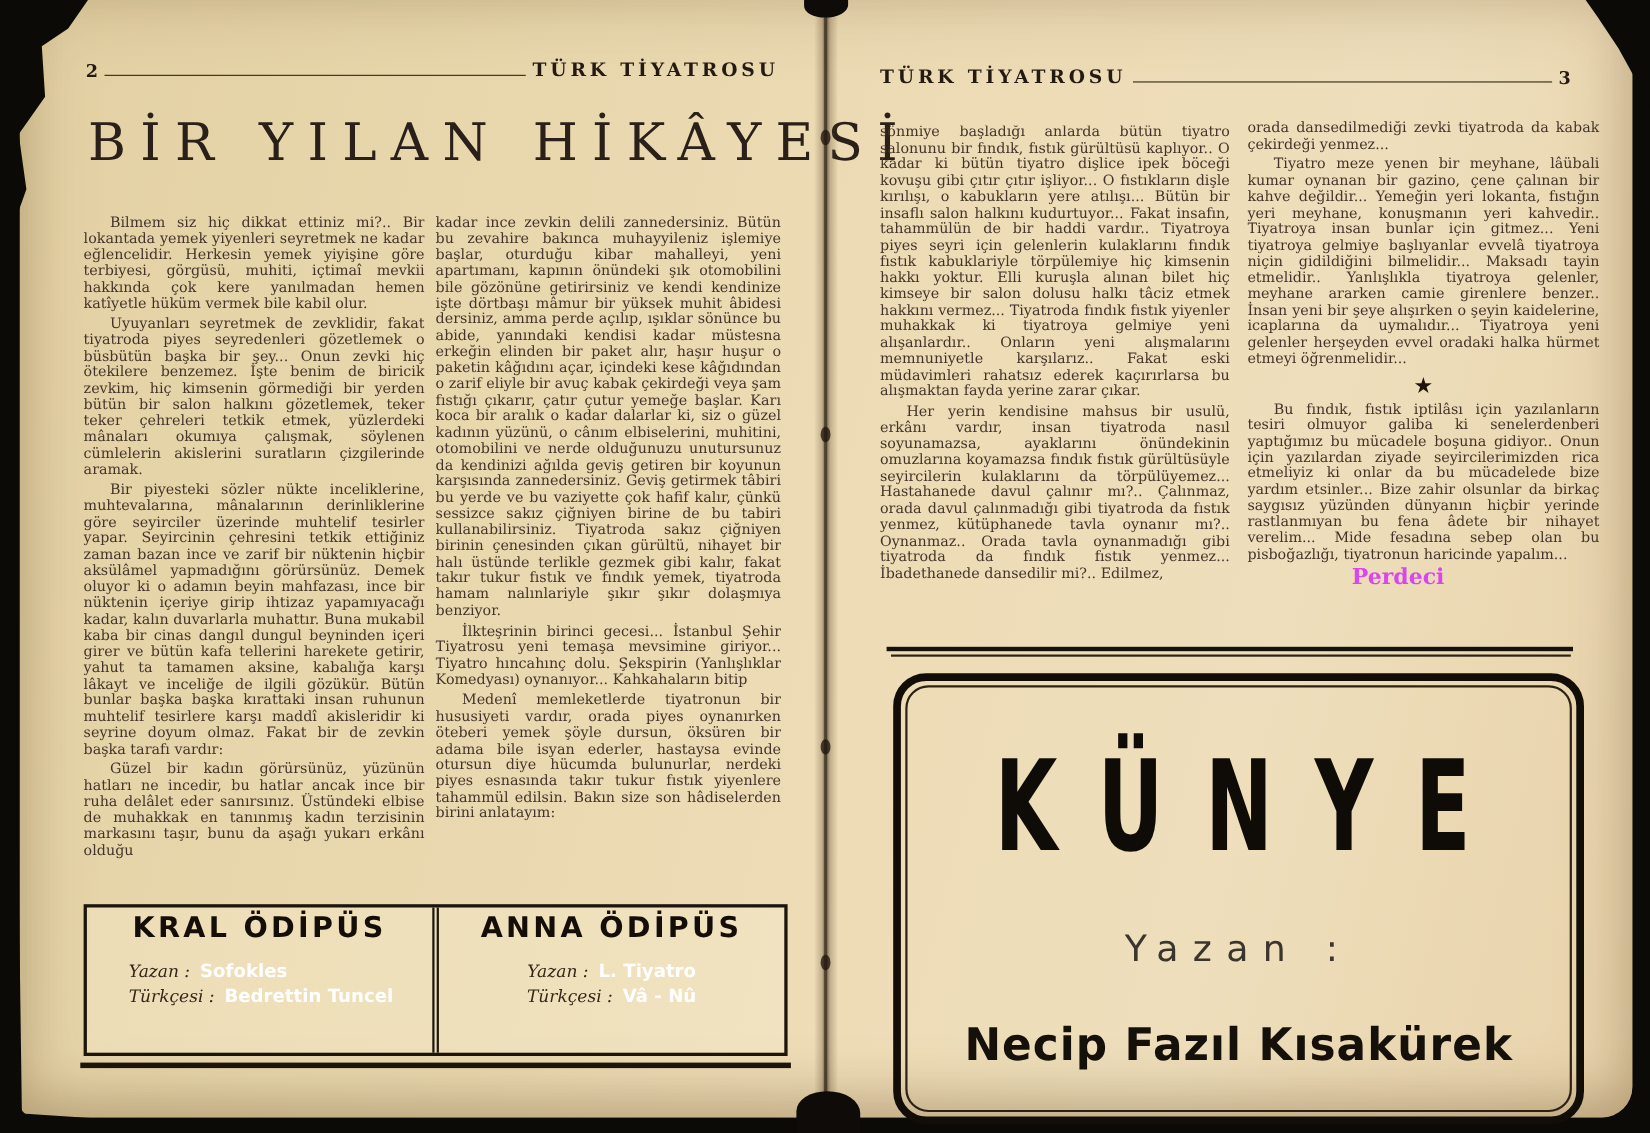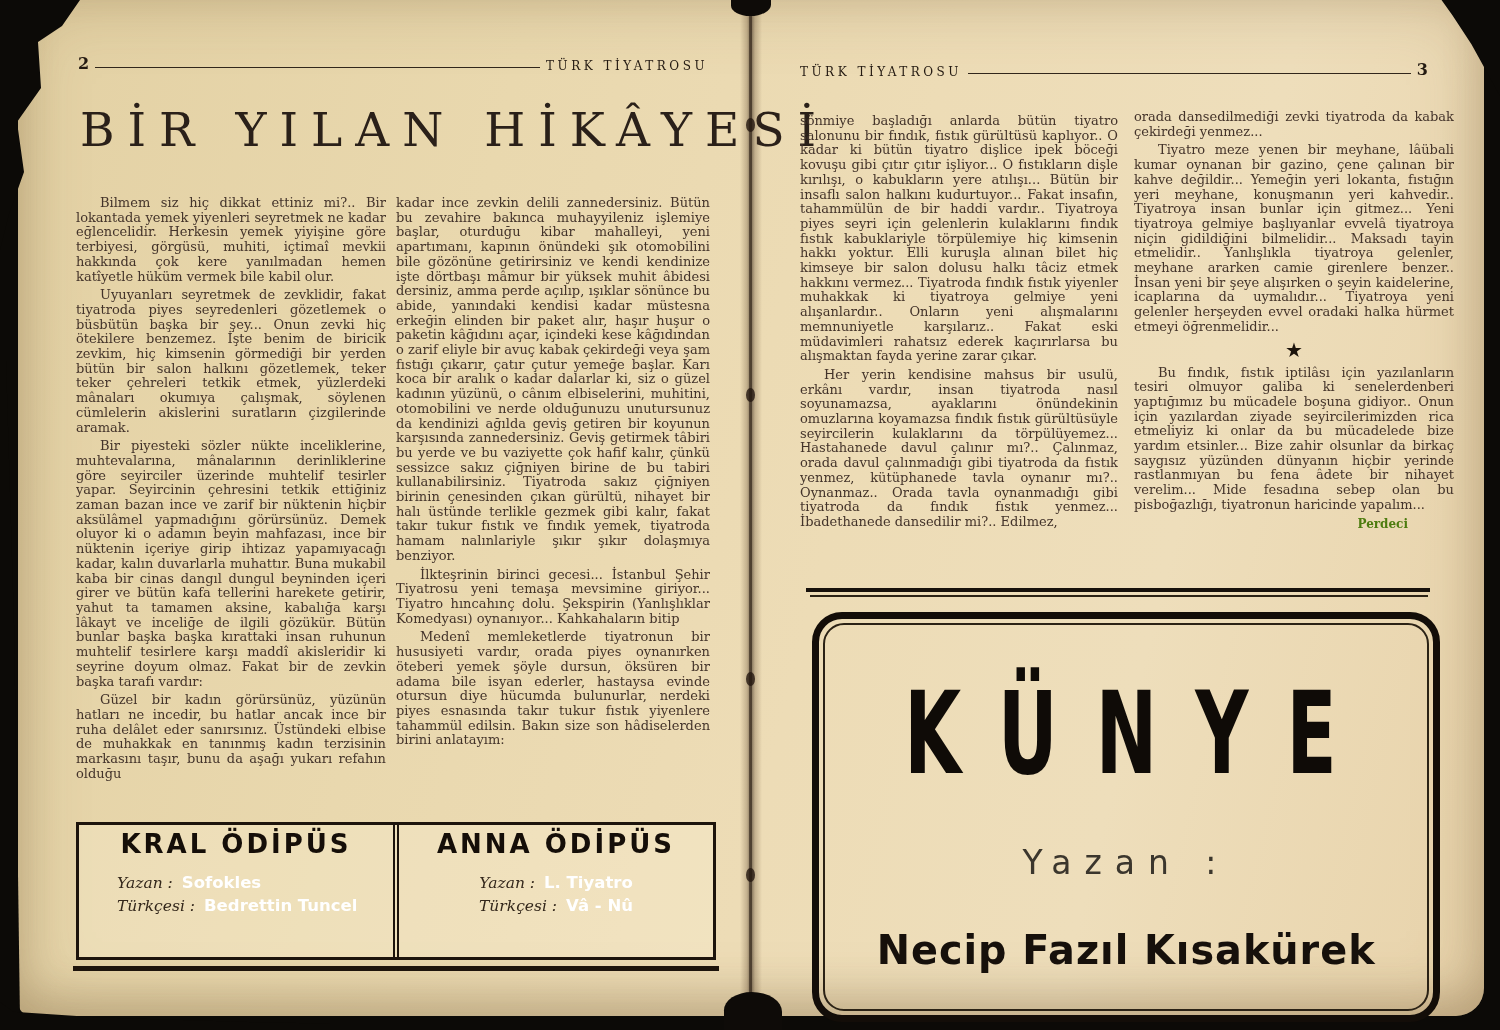--- a/index.html
+++ b/index.html
@@ -30,35 +30,35 @@
   }
   .fold-core { position:absolute; left:9px; top:0; width:3px; height:100%; background:rgba(36,24,14,.55); border-radius:2px; }
   .fold-knot { position:absolute; left:6px; width:9px; height:14px; background:#241810; border-radius:50%; opacity:.8; }
   .fold-blob-top { position:absolute; left:731px; top:-6px; width:40px; height:22px; background:#0e0b08; border-radius:0 0 60% 55%; }
   .fold-blob-bottom { position:absolute; left:724px; top:992px; width:58px; height:38px; background:#0e0b08; border-radius:55% 60% 0 0; }
 
   
   .runhead { position:absolute; display:flex; align-items:flex-end; color:#241a12; }
   .runhead .rule { flex:1; border-bottom:1.6px solid #31261b; margin:0 6px 4px 6px; }
   .pageno { font-size:16px; font-weight:bold; line-height:1; }
-  .masthead { font-size:12px; font-weight:normal; letter-spacing:3.5px; line-height:1; white-space:nowrap; }
+  .masthead { font-size:17px; font-weight:bold; letter-spacing:3.5px; line-height:1; white-space:nowrap; }
 
   
   .article-title {
     position:absolute; left:80px; top:102px; width:628px; text-align:center;
     font-size:47px; letter-spacing:13px; color:#2a201а; color:#2a2019; white-space:nowrap;
   }
   .col {
     position:absolute; overflow:hidden; text-align:justify;
     font-size:13px; line-height:14.7px; color:#43332a;
   }
   .col p { margin:0 0 4px 0; text-indent:24px; }
   .col p.cont { text-indent:0; }
   .star-divider { text-align:center; font-size:20px; line-height:22px; color:#1c140c; margin:3px 0 5px; }
-  .signature { text-align:right; padding-right:46px; font-weight:bold; font-size:12px; color:#4d7c0f; }
+  .signature { text-align:center; padding-right:46px; font-weight:bold; font-size:20px; color:#d946ef; }
 
   
   .plays-box {
     position:absolute; left:76px; top:822px; width:634px; height:132px;
     border:3.5px solid #1d140c; display:flex; background:rgba(255,246,222,.25);
   }
   .plays-box::after {
     content:""; position:absolute; left:-6px; right:-6px; bottom:-14px; height:5px; background:#1d140c;
   }
   .plays-cell { flex:1; padding-top:4px; }
@@ -110,21 +110,21 @@
     <span class="rule"></span>
     <span class="masthead">TÜRK TİYATROSU</span>
   </div>
 
   <div class="article-title">BİR YILAN HİKÂYESİ</div>
 
   <div class="col" style="left:76px; top:196px; width:310px; height:626px;">
     <p>Bilmem siz hiç dikkat ettiniz mi?.. Bir lokantada yemek yiyenleri seyretmek ne kadar eğlencelidir. Herkesin yemek yiyişine göre terbiyesi, görgüsü, muhiti, içtimaî mevkii hakkında çok kere yanılmadan hemen katîyetle hüküm vermek bile kabil olur.</p>
     <p>Uyuyanları seyretmek de zevklidir, fakat tiyatroda piyes seyredenleri gözetlemek o büsbütün başka bir şey... Onun zevki hiç ötekilere benzemez. İşte benim de biricik zevkim, hiç kimsenin görmediği bir yerden bütün bir salon halkını gözetlemek, teker teker çehreleri tetkik etmek, yüzlerdeki mânaları okumıya çalışmak, söylenen cümlelerin akislerini suratların çizgilerinde aramak.</p>
     <p>Bir piyesteki sözler nükte inceliklerine, muhtevalarına, mânalarının derinliklerine göre seyirciler üzerinde muhtelif tesirler yapar. Seyircinin çehresini tetkik ettiğiniz zaman bazan ince ve zarif bir nüktenin hiçbir aksülâmel yapmadığını görürsünüz. Demek oluyor ki o adamın beyin mahfazası, ince bir nüktenin içeriye girip ihtizaz yapamıyacağı kadar, kalın duvarlarla muhattır. Buna mukabil kaba bir cinas dangıl dungul beyninden içeri girer ve bütün kafa tellerini harekete getirir, yahut ta tamamen aksine, kabalığa karşı lâkayt ve inceliğe de ilgili gözükür. Bütün bunlar başka başka kırattaki insan ruhunun muhtelif tesirlere karşı maddî akisleridir ki seyrine doyum olmaz. Fakat bir de zevkin başka tarafı vardır:</p>
-    <p>Güzel bir kadın görürsünüz, yüzünün hatları ne incedir, bu hatlar ancak ince bir ruha delâlet eder sanırsınız. Üstündeki elbise de muhakkak en tanınmış kadın terzisinin markasını taşır, bunu da aşağı yukarı refahın olduğu</p>
+    <p>Güzel bir kadın görürsünüz, yüzünün hatları ne incedir, bu hatlar ancak ince bir ruha delâlet eder sanırsınız. Üstündeki elbise de muhakkak en tanınmış kadın terzisinin markasını taşır, bunu da aşağı yukarı erkânı olduğu</p>
   </div>
 
   <div class="col" style="left:396px; top:196px; width:314px; height:626px;">
     <p class="cont">kadar ince zevkin delili zannedersiniz. Bütün bu zevahire bakınca muhayyileniz işlemiye başlar, oturduğu kibar mahalleyi, yeni apartımanı, kapının önündeki şık otomobilini bile gözönüne getirirsiniz ve kendi kendinize işte dörtbaşı mâmur bir yüksek muhit âbidesi dersiniz, amma perde açılıp, ışıklar sönünce bu abide, yanındaki kendisi kadar müstesna erkeğin elinden bir paket alır, haşır huşur o paketin kâğıdını açar, içindeki kese kâğıdından o zarif eliyle bir avuç kabak çekirdeği veya şam fıstığı çıkarır, çatır çutur yemeğe başlar. Karı koca bir aralık o kadar dalarlar ki, siz o güzel kadının yüzünü, o cânım elbiselerini, muhitini, otomobilini ve nerde olduğunuzu unutursunuz da kendinizi ağılda geviş getiren bir koyunun karşısında zannedersiniz. Geviş getirmek tâbiri bu yerde ve bu vaziyette çok hafif kalır, çünkü sessizce sakız çiğniyen birine de bu tabiri kullanabilirsiniz. Tiyatroda sakız çiğniyen birinin çenesinden çıkan gürültü, nihayet bir halı üstünde terlikle gezmek gibi kalır, fakat takır tukur fıstık ve fındık yemek, tiyatroda hamam nalınlariyle şıkır şıkır dolaşmıya benziyor.</p>
     <p>İlkteşrinin birinci gecesi... İstanbul Şehir Tiyatrosu yeni temaşa mevsimine giriyor... Tiyatro hıncahınç dolu. Şekspirin (Yanlışlıklar Komedyası) oynanıyor... Kahkahaların bitip</p>
     <p>Medenî memleketlerde tiyatronun bir hususiyeti vardır, orada piyes oynanırken öteberi yemek şöyle dursun, öksüren bir adama bile isyan ederler, hastaysa evinde otursun diye hücumda bulunurlar, nerdeki piyes esnasında takır tukur fıstık yiyenlere tahammül edilsin. Bakın size son hâdiselerden birini anlatayım:</p>
   </div>
 
   <div class="plays-box">
     <div class="plays-cell">

